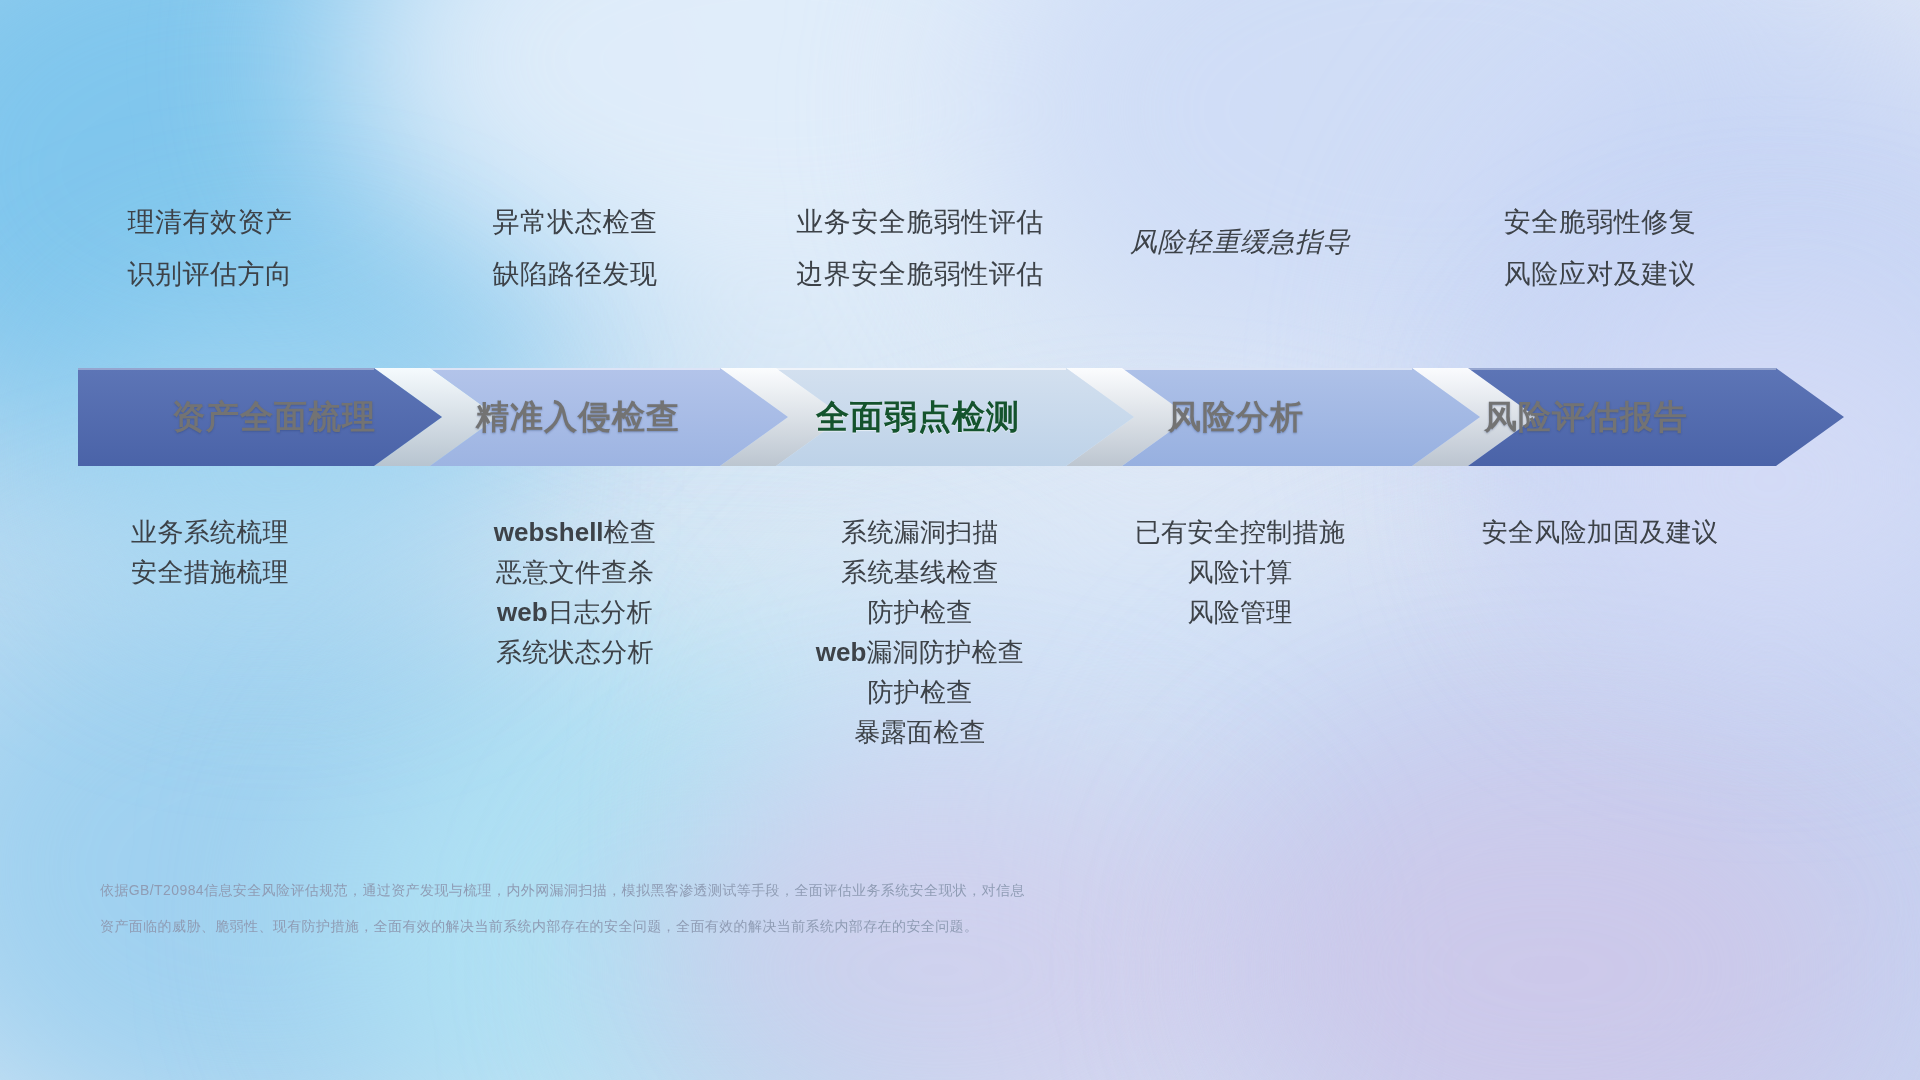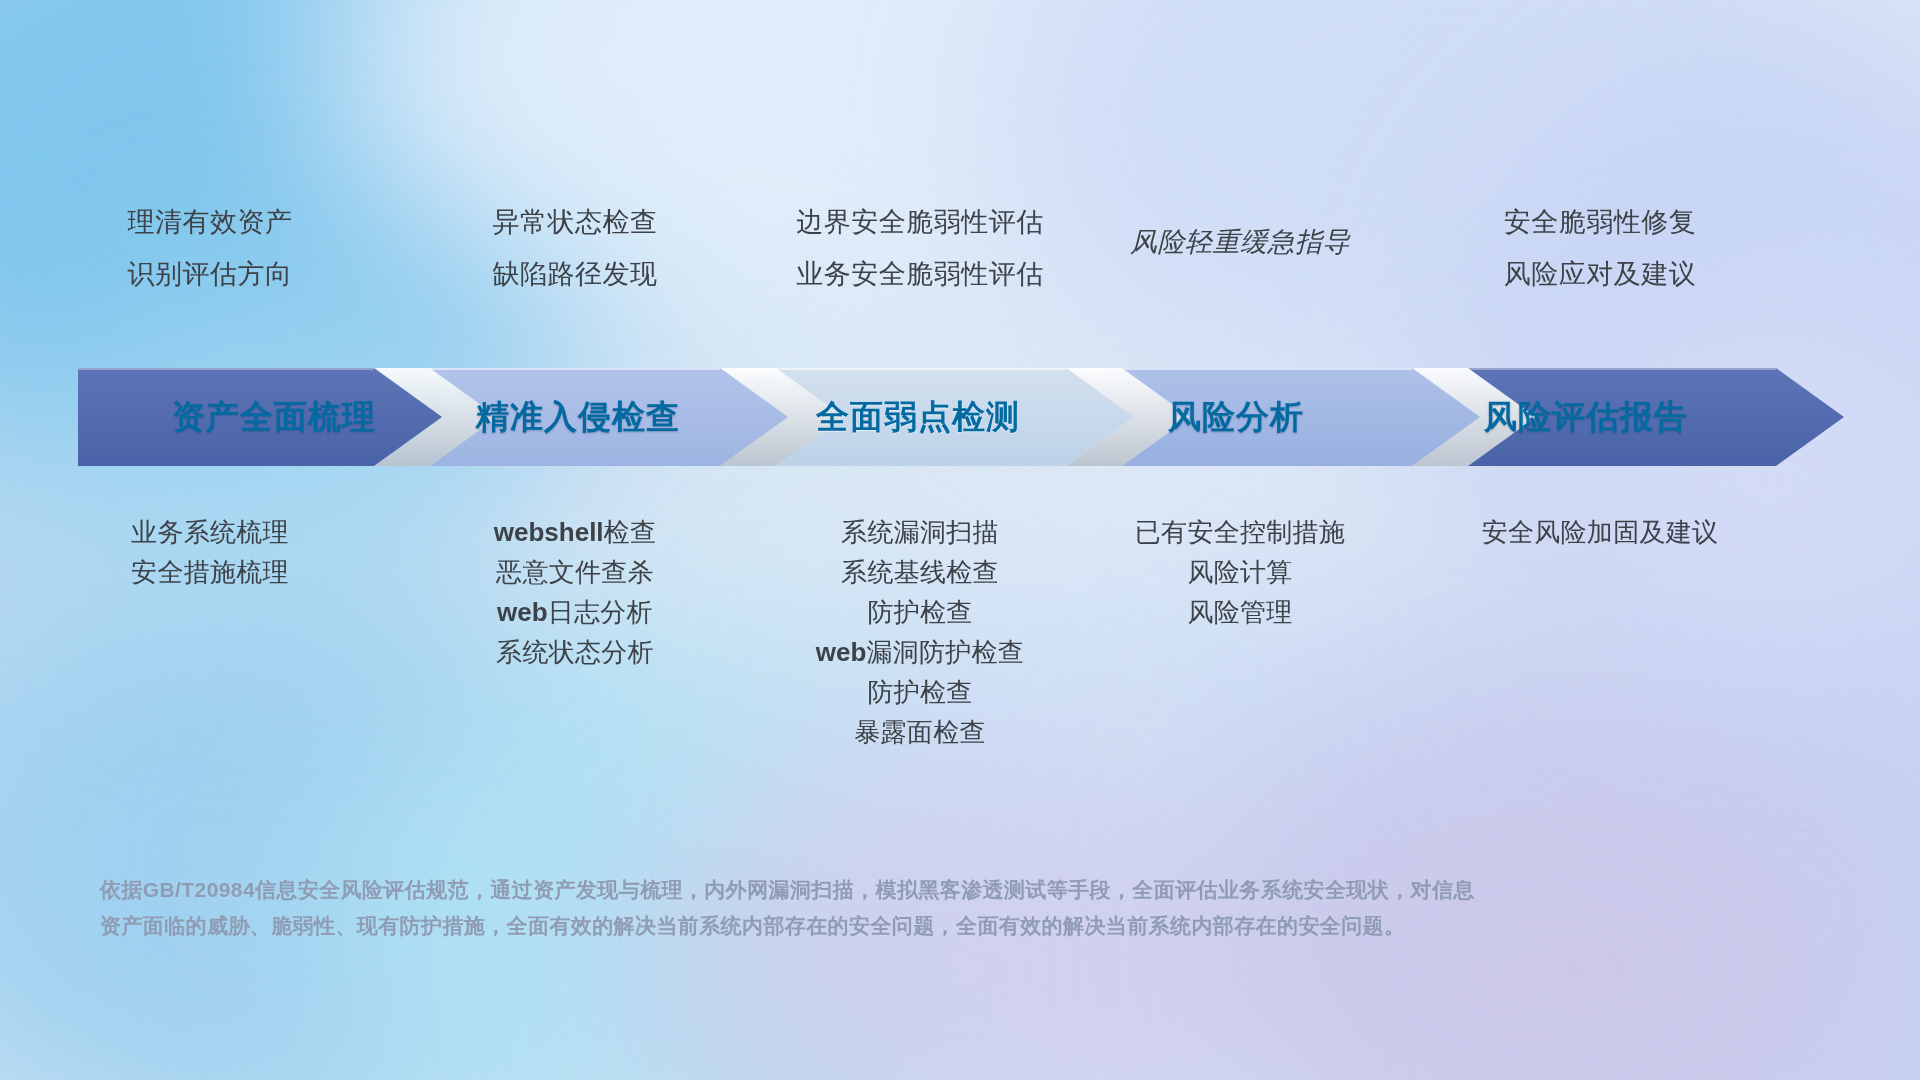--- a/index.html
+++ b/index.html
@@ -42,34 +42,34 @@
   }
 
   
   #band{position:absolute;left:78px;top:368px;width:1766px;height:98px;}
   #band svg{display:block;}
   .seg-label{
     position:absolute;top:0;height:98px;display:flex;align-items:center;
     justify-content:center;font-size:33px;font-weight:bold;white-space:nowrap;
     letter-spacing:1px;
   }
-  .lbl-white{color:#0369a1;text-shadow:0 1px 2px rgba(40,60,110,.35);}
-  .lbl-blue{color:#0369a1;text-shadow:0 1px 1px rgba(255,255,255,.55);}
+  .lbl-white{color:#737373;text-shadow:0 1px 2px rgba(40,60,110,.35);}
+  .lbl-blue{color:#14532d;text-shadow:0 1px 1px rgba(255,255,255,.55);}
 
   
   .bot-item{
     color:#3d4248;font-size:26px;line-height:40px;white-space:nowrap;
     letter-spacing:.3px;
   }
   .bot-item .lat{font-weight:bold;letter-spacing:0;}
 
   
   #footer{
     position:absolute;left:100px;top:872px;width:1500px;
-    color:#8f9cb4;font-size:21px;line-height:36px;letter-spacing:.4px;font-weight:bold;
+    color:#8f9cb4;font-size:14px;line-height:36px;letter-spacing:.4px;
   }
 </style>
 </head>
 <body>
 
 <div id="bg">
   <div class="base"></div>
   <div class="blob b1"></div>
     <div class="blob b2"></div>
     <div class="blob b3"></div>
@@ -89,22 +89,22 @@
   <div class="top-labels" id="top-labels">
       <div class="col" style="left: -40px; top: 196px; width: 500px;">
         <div class="top-item">理清有效资产</div>
         <div class="top-item">识别评估方向</div>
       </div>
       <div class="col" style="left: 325px; top: 196px; width: 500px;">
         <div class="top-item">异常状态检查</div>
         <div class="top-item">缺陷路径发现</div>
       </div>
       <div class="col" style="left: 670px; top: 196px; width: 500px;">
+        <div class="top-item">业务安全脆弱性评估</div>
         <div class="top-item">边界安全脆弱性评估</div>
-        <div class="top-item">业务安全脆弱性评估</div>
       </div>
       <div class="col" style="left: 990px; top: 216px; width: 500px; font-style: italic;">
         <div class="top-item">风险轻重缓急指导</div>
       </div>
       <div class="col" style="left: 1350px; top: 196px; width: 500px;">
         <div class="top-item">安全脆弱性修复</div>
         <div class="top-item">风险应对及建议</div>
       </div>
     </div>
 

